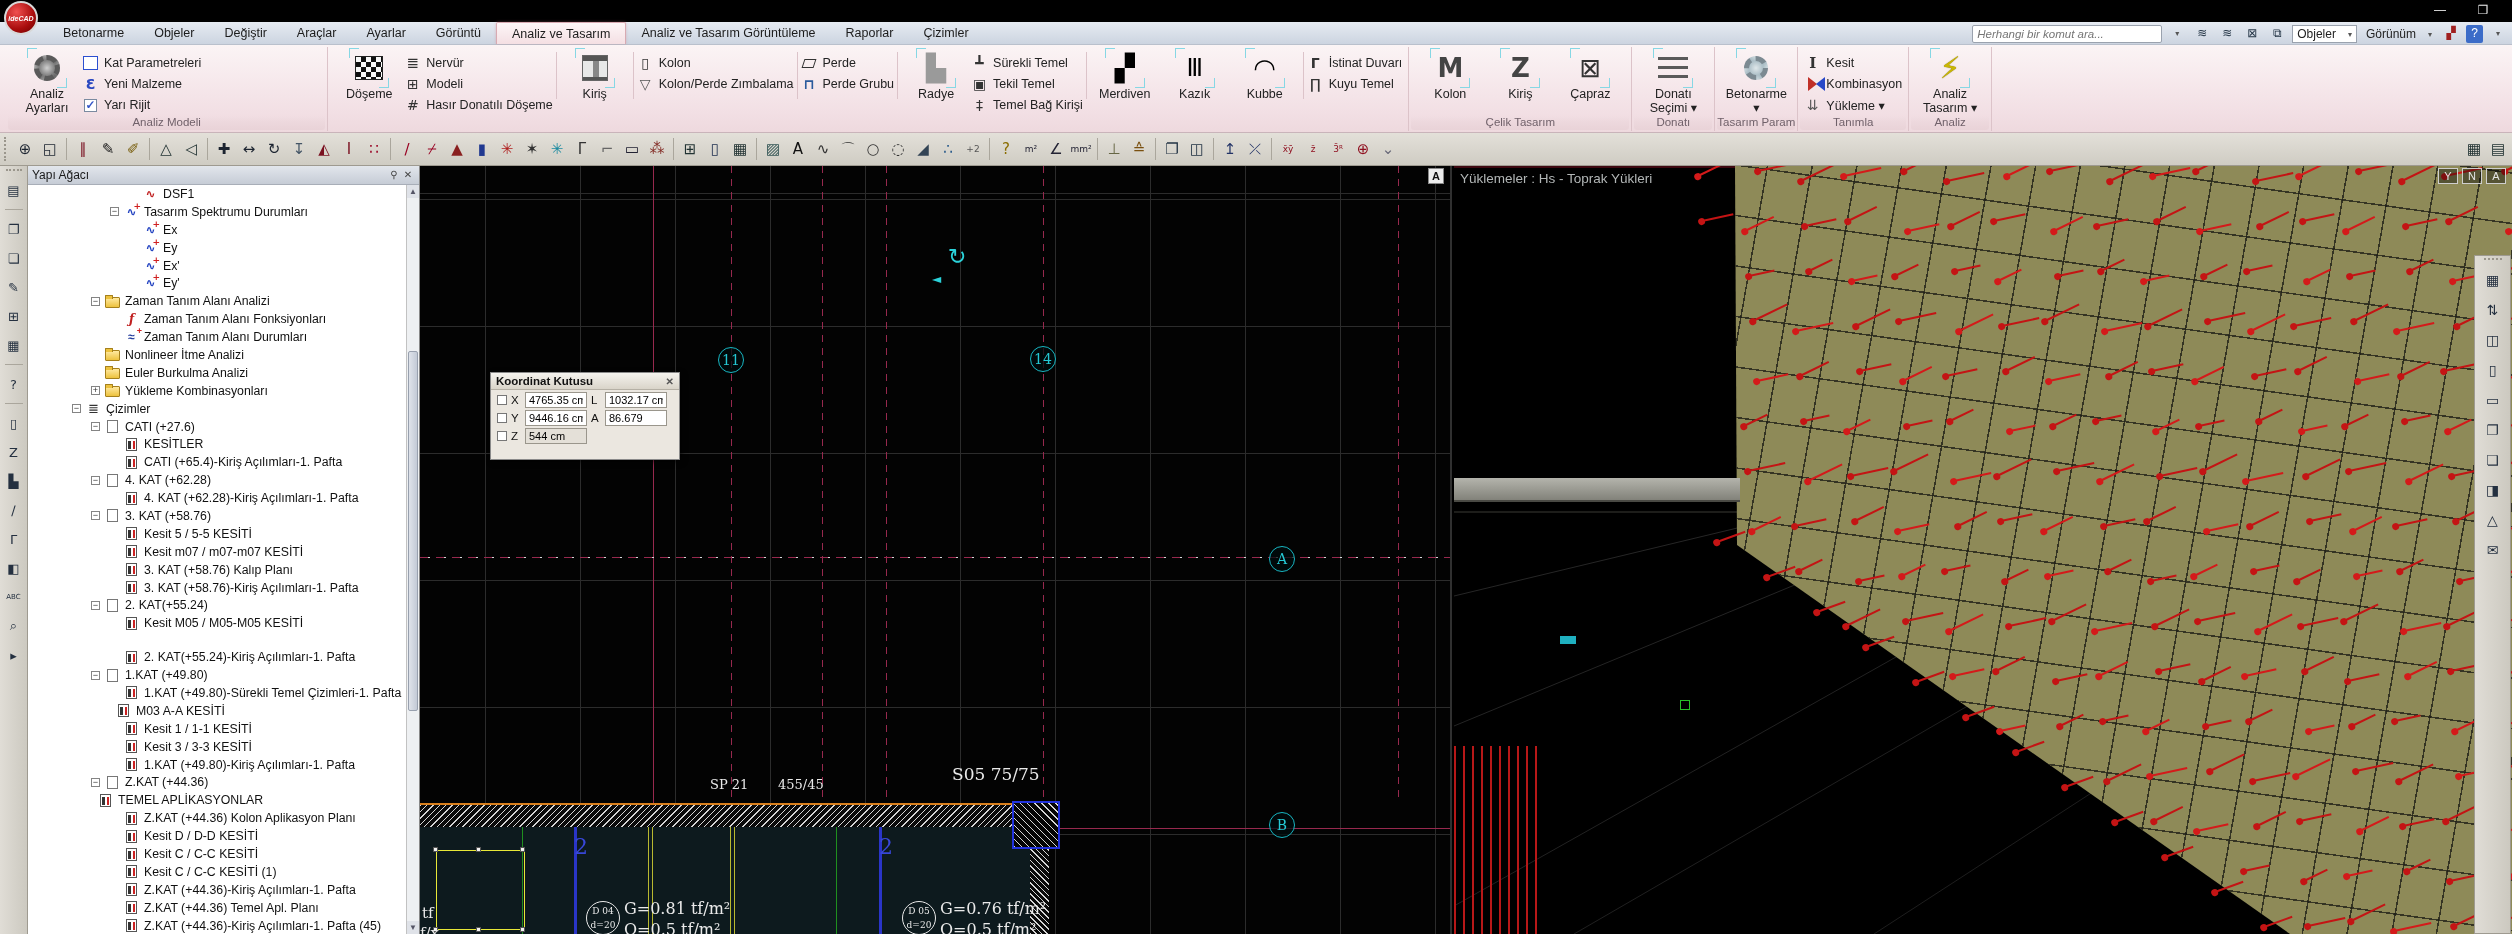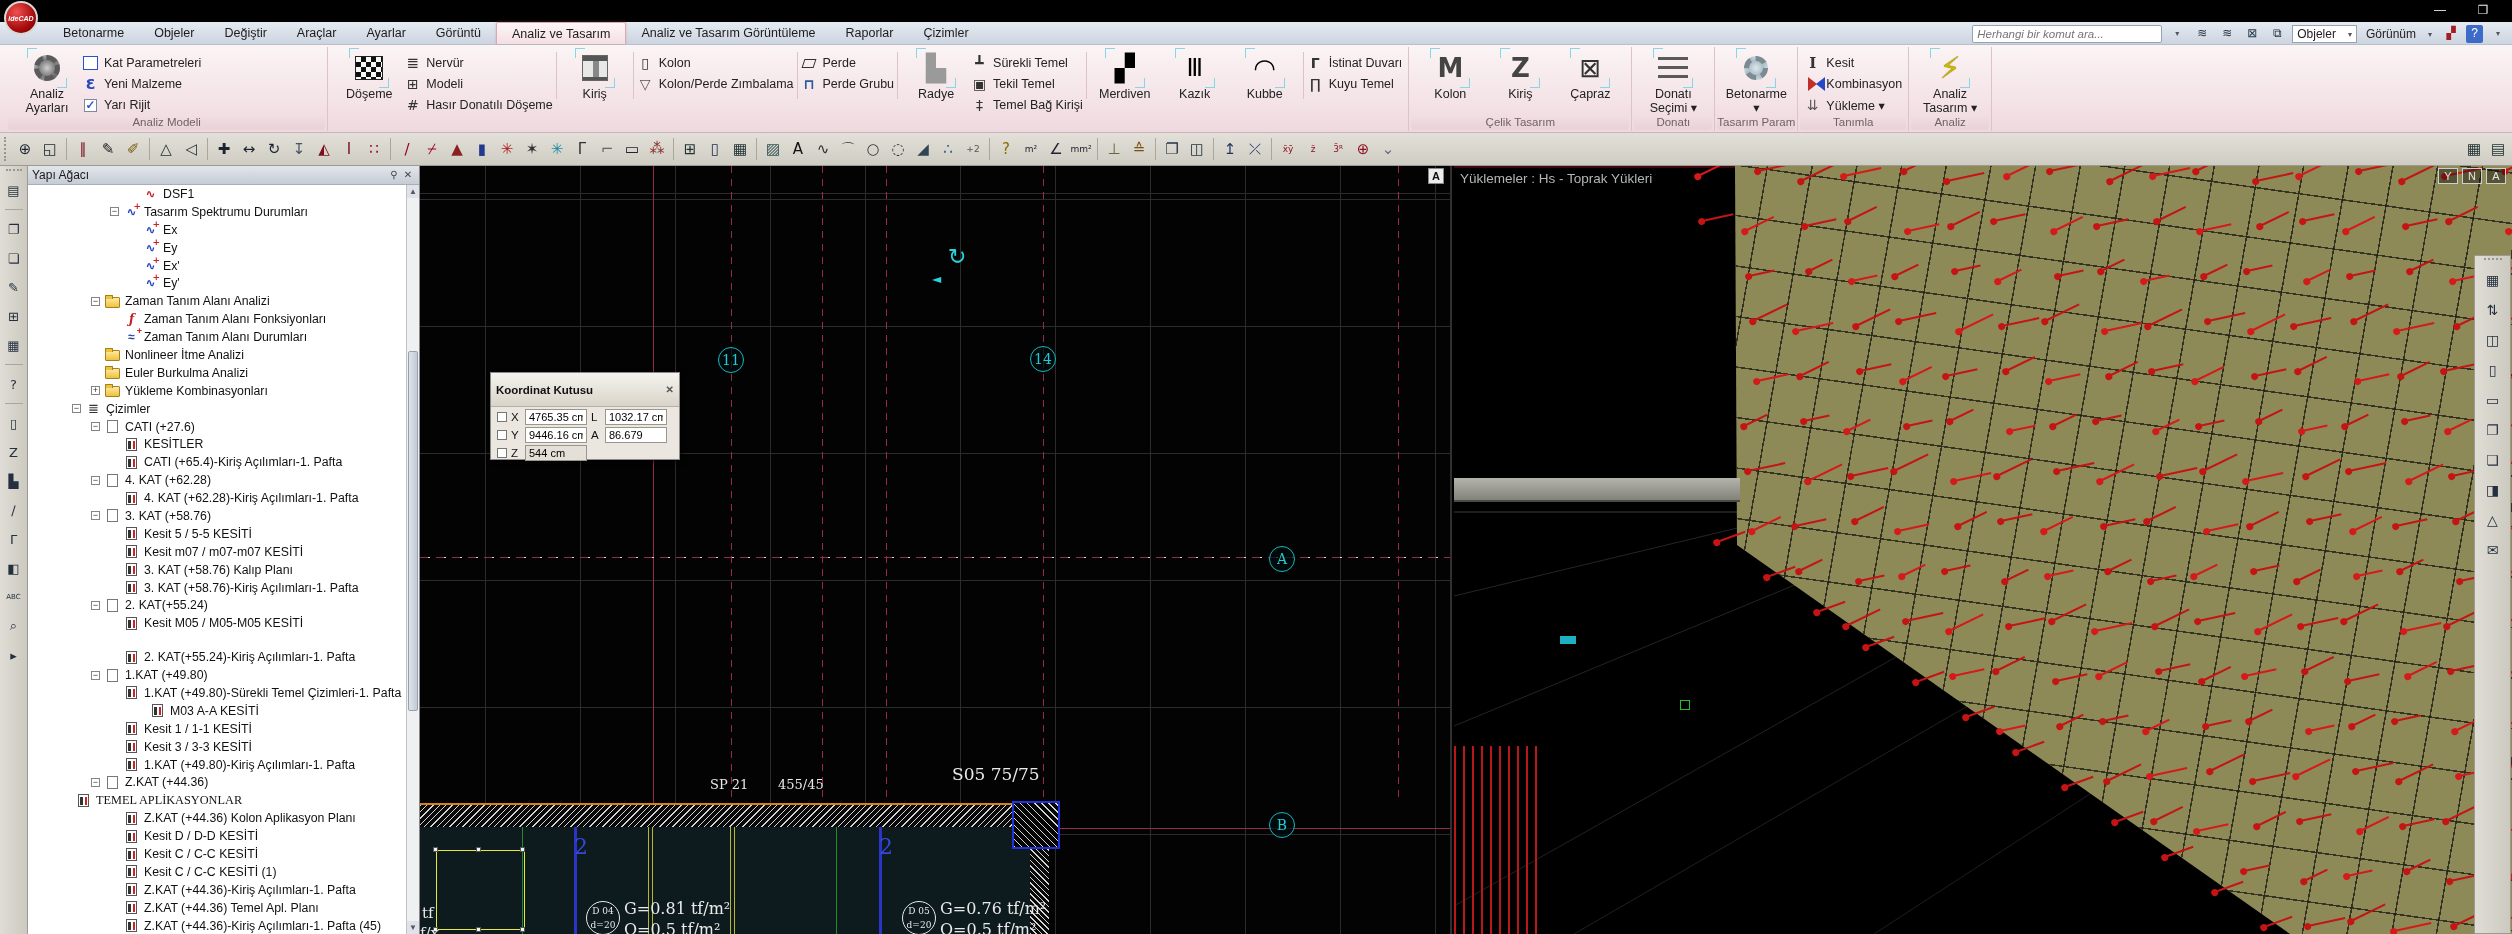--- a/index.html
+++ b/index.html
@@ -90,21 +90,21 @@
 .axv{position:absolute;width:1px;background:repeating-linear-gradient(180deg,#97294e 0 7px,transparent 7px 13px)}
 .axh-dash{position:absolute;height:1px;background:repeating-linear-gradient(90deg,#97294e 0 8px,#d8d8d8 8px 10px,transparent 10px 16px)}
 .axh-solid{position:absolute;height:1px;background:#97294e}
 .bubble{position:absolute;width:26px;height:26px;border:1.6px solid #18b6c2;border-radius:50%;color:#25c8d4;font-family:"DejaVu Serif",serif;font-size:14px;display:flex;align-items:center;justify-content:center;background:rgba(0,12,14,.75)}
 .wallband{position:absolute;background-color:#0a0a0a;background-image:repeating-linear-gradient(135deg,rgba(235,235,235,.9) 0 1px,transparent 1px 4.5px)}
 .cadtext{position:absolute;color:#e9e9e9;font-family:"DejaVu Serif",serif;white-space:nowrap}
 .slabarea{position:absolute;background:#0d1a1e}
 .vline{position:absolute;width:1px}
 .handle{position:absolute;width:5px;height:5px;background:#f2f2f2;border:1px solid #555}
 #koord{position:absolute;left:70px;top:206px;width:190px;height:88px;background:#ebe7e0;border:1px solid #8a8a8a;box-shadow:2px 2px 5px rgba(0,0,0,.6);font-size:11.5px;color:#111;z-index:40}
-#koord .kt{height:34px;background:linear-gradient(#f5f3ee,#d9d4c9);border-bottom:1px solid #b5b0a5;display:flex;align-items:center;padding:0 5px;font-weight:bold;font-size:11.5px}
+#koord .kt{height:17px;background:linear-gradient(#f5f3ee,#d9d4c9);border-bottom:1px solid #b5b0a5;display:flex;align-items:center;padding:0 5px;font-weight:bold;font-size:11.5px}
 #koord .kt .sp{flex:1}
 .krow{display:flex;align-items:center;gap:4px;padding:2px 6px 0 6px}
 .kchk{width:10px;height:10px;border:1px solid #777;background:#fff;flex:none}
 .klab{width:10px;font-size:11.5px}
 .kfield{width:62px;height:16px;border:1px solid #9a968c;background:#fff;font-size:11px;font-family:"Liberation Sans",sans-serif;padding:0 3px}
 .kfield.dis{background:#e4e0d8}
 #c2d-corner{position:absolute;right:6px;top:2px;width:16px;height:16px;background:#ededed;border:1px solid #888;color:#111;font-size:11px;font-weight:bold;text-align:center;line-height:15px}
 .cyan{color:#2bd2da;font-family:"DejaVu Sans",sans-serif}
 
 #c3d{left:1454px;top:166px;width:1058px;height:768px;background:#000;overflow:hidden}
@@ -668,21 +668,21 @@
           </span>
           <span>1.KAT (+49.80)</span>
         </div>
         <div class="trow" style="padding-left: 82px;">
           <span class="texp none"></span>
           <span class="ti">
             <span class="ti-draw"></span>
           </span>
           <span>1.KAT (+49.80)-Sürekli Temel Çizimleri-1. Pafta</span>
         </div>
-        <div class="trow" style="padding-left: 108px;">
+        <div class="trow" style="padding-left: 74px;">
           <span class="texp none"></span>
           <span class="ti">
             <span class="ti-draw"></span>
           </span>
           <span>M03 A-A KESİTİ</span>
         </div>
         <div class="trow" style="padding-left: 82px;">
           <span class="texp none"></span>
           <span class="ti">
             <span class="ti-draw"></span>
@@ -703,21 +703,21 @@
           </span>
           <span>1.KAT (+49.80)-Kiriş Açılımları-1. Pafta</span>
         </div>
         <div class="trow" style="padding-left: 63px;">
           <span class="texp">−</span>
           <span class="ti">
             <span class="ti-page"></span>
           </span>
           <span>Z.KAT (+44.36)</span>
         </div>
-        <div class="trow" style="padding-left: 34px; font-family: Liberation Serif, serif;">
+        <div class="trow" style="padding-left: 56px;">
           <span class="texp none"></span>
           <span class="ti">
             <span class="ti-draw"></span>
           </span>
           <span>TEMEL APLİKASYONLAR</span>
         </div>
         <div class="trow" style="padding-left: 82px;">
           <span class="texp none"></span>
           <span class="ti">
             <span class="ti-draw"></span>

